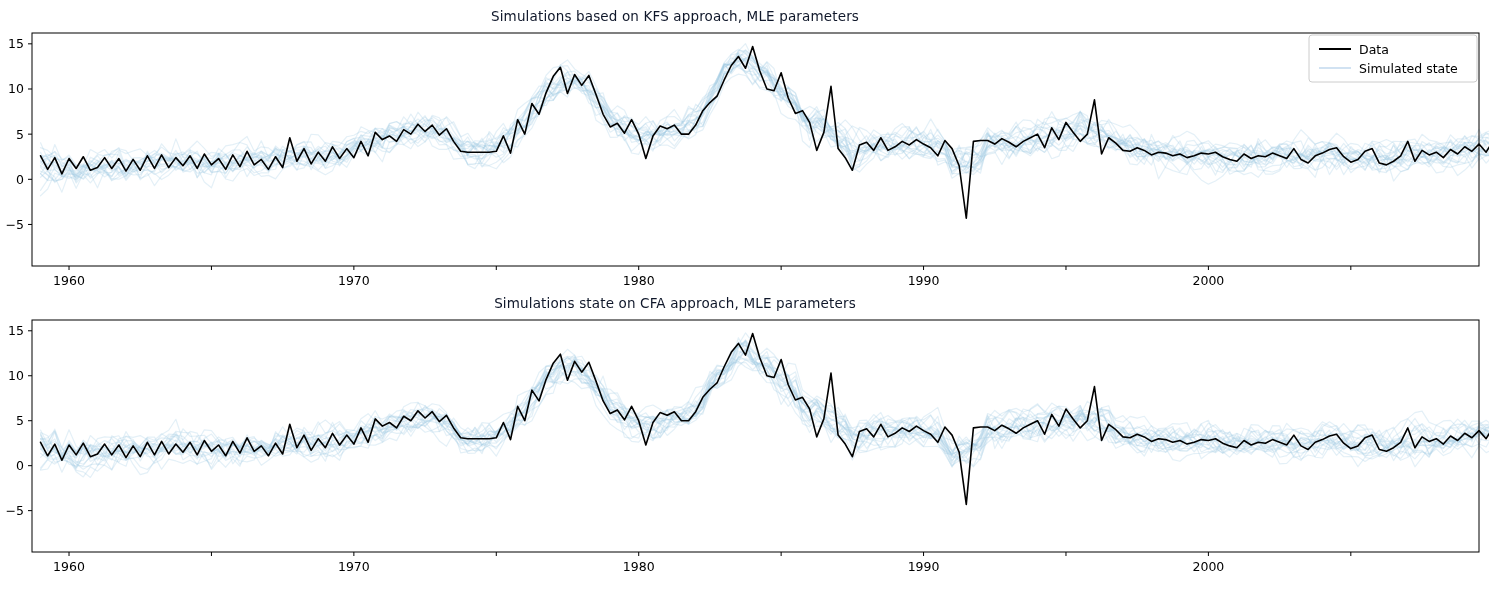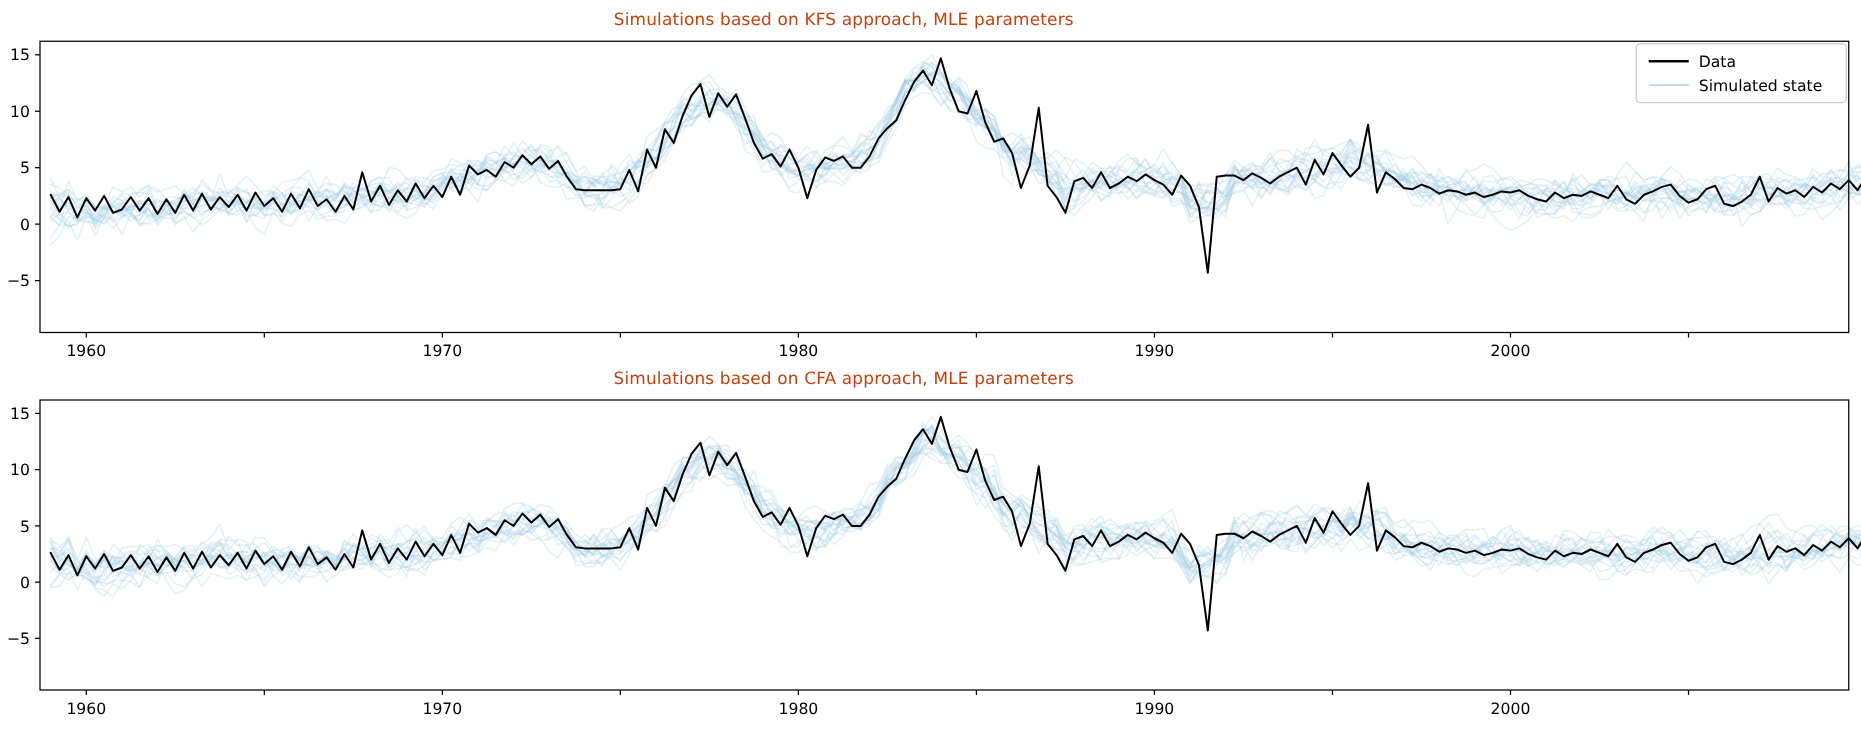--- a/index.html
+++ b/index.html
@@ -26,21 +26,21 @@
   }
   #panel-0 { top: 0px; height: 295px; }
   #panel-1 { top: 287px; height: 303px; }
 
   .panel-title {
     position: absolute;
     left: 0;
     width: 1350px;
     text-align: center;
     font-size: 13.5px;
-    color: #c2410c;
+    color: #0f172a;
     letter-spacing: 0.15px;
   }
   #panel-0 .panel-title { top: 8px; }
   #panel-1 .panel-title { top: 8px; }
 
   .plot-svg {
     position: absolute;
     left: 0;
     top: 0;
   }
@@ -114,21 +114,21 @@
         <text x="24" y="48.33720930232556" text-anchor="end" class="tick-label">15</text>
         <rect x="1309" y="35" width="168" height="47" rx="3" fill="#ffffff" stroke="#cccccc" stroke-width="1"></rect>
         <line x1="1319" y1="49" x2="1351" y2="49" stroke="#000000" stroke-width="2" stroke-linecap="butt"></line>
         <text x="1359" y="53.5" text-anchor="start" class="legend-label">Data</text>
         <line x1="1319" y1="68" x2="1351" y2="68" stroke="#c6dbef" stroke-width="1.6" stroke-linecap="butt"></line>
         <text x="1359" y="72.5" text-anchor="start" class="legend-label">Simulated state</text>
       </svg>
   </div>
 
   <div class="panel" id="panel-1">
-    <div class="panel-title">Simulations based on CFA approach, MLE parameters</div>
+    <div class="panel-title">Simulations state on CFA approach, MLE parameters</div>
     <svg class="plot-svg" id="svg-1" width="1489" height="303">
         <g>
           <path d="M40.55 180.78L47.67 172.13L54.79 166.74L61.91 163.00L69.03 157.52L76.15 164.79L83.27 153.86L90.39 166.15L97.51 161.18L104.63 169.72L111.76 166.73L118.88 161.49L126.00 144.59L133.12 156.05L140.24 165.70L147.36 151.38L154.48 169.26L161.60 182.24L168.72 172.05L175.85 173.95L182.97 176.33L190.09 173.23L197.21 176.90L204.33 174.22L211.45 171.64L218.57 153.05L225.69 165.83L232.81 167.01L239.94 167.32L247.06 167.79L254.18 165.11L261.30 169.34L268.42 164.21L275.54 156.39L282.66 149.91L289.78 154.78L296.90 164.34L304.02 151.81L311.15 150.48L318.27 148.39L325.39 149.08L332.51 157.88L339.63 158.04L346.75 158.30L353.87 149.40L360.99 144.30L368.11 146.44L375.24 136.06L382.36 136.69L389.48 126.92L396.60 131.55L403.72 140.50L410.84 143.19L417.96 132.25L425.08 133.54L432.20 134.63L439.32 136.41L446.45 142.11L453.57 143.62L460.69 165.82L467.81 164.62L474.93 161.07L482.05 164.10L489.17 155.28L496.29 145.26L503.41 138.47L510.54 138.21L517.66 128.03L524.78 122.79L531.90 105.32L539.02 93.94L546.14 82.43L553.26 82.91L560.38 78.50L567.50 72.89L574.62 68.04L581.75 87.81L588.87 90.70L595.99 97.81L603.11 103.29L610.23 119.68L617.35 128.44L624.47 139.39L631.59 140.10L638.71 135.89L645.84 130.69L652.96 128.99L660.08 134.37L667.20 132.91L674.32 131.39L681.44 133.69L688.56 137.17L695.68 133.29L702.80 125.20L709.93 108.38L717.05 87.20L724.17 87.45L731.29 76.27L738.41 57.73L745.53 45.92L752.65 55.41L759.77 71.02L766.89 71.20L774.01 87.45L781.14 98.95L788.26 112.70L795.38 125.54L802.50 133.93L809.62 133.73L816.74 121.77L823.86 119.33L830.98 125.71L838.10 120.41L845.23 132.28L852.35 148.84L859.47 135.93L866.59 136.71L873.71 127.54L880.83 134.22L887.95 137.39L895.07 143.48L902.19 134.30L909.31 137.65L916.44 139.33L923.56 140.19L930.68 151.30L937.80 145.64L944.92 158.24L952.04 166.76L959.16 164.14L966.28 170.06L973.40 157.37L980.53 159.52L987.65 145.44L994.77 154.35L1001.89 149.02L1009.01 150.05L1016.13 148.91L1023.25 145.21L1030.37 143.66L1037.49 148.62L1044.62 146.18L1051.74 139.37L1058.86 140.46L1065.98 127.81L1073.10 131.10L1080.22 125.92L1087.34 143.89L1094.46 137.53L1101.58 120.58L1108.70 141.73L1115.83 143.52L1122.95 144.37L1130.07 155.54L1137.19 148.01L1144.31 155.03L1151.43 151.23L1158.55 147.82L1165.67 161.39L1172.79 172.59L1179.92 174.26L1187.04 168.56L1194.16 166.54L1201.28 166.27L1208.40 164.69L1215.52 164.79L1222.64 156.16L1229.76 155.17L1236.88 153.24L1244.00 156.68L1251.13 154.97L1258.25 156.49L1265.37 154.93L1272.49 157.90L1279.61 170.26L1286.73 168.67L1293.85 162.35L1300.97 157.66L1308.09 156.19L1315.22 142.83L1322.34 134.81L1329.46 138.80L1336.58 143.87L1343.70 136.54L1350.82 144.63L1357.94 143.23L1365.06 142.95L1372.18 154.42L1379.31 158.50L1386.43 157.83L1393.55 168.06L1400.67 171.53L1407.79 162.24L1414.91 156.56L1422.03 158.76L1429.15 158.50L1436.27 154.06L1443.39 150.64L1450.52 140.85L1457.64 140.93L1464.76 151.95L1471.88 148.44L1479.00 144.50L1486.12 138.18L1493.24 135.24L1500.36 141.34L1507.48 151.13L1514.61 148.15L1521.73 150.46L1528.85 149.67L1535.97 156.61L1543.09 143.29L1550.21 144.30L1557.33 139.56L1564.45 159.90L1571.57 153.13L1578.69 152.07L1585.82 156.22L1592.94 143.57L1600.06 138.95L1607.18 140.79L1614.30 147.77L1621.42 166.72L1628.54 186.55L1635.66 177.16L1642.78 163.35L1649.91 175.80L1657.03 164.07" fill="none" stroke="#9ecae1" stroke-width="1.2" stroke-opacity="0.28" stroke-linejoin="round" stroke-linecap="round"></path>
           <path d="M40.55 158.73L47.67 157.73L54.79 154.49L61.91 160.77L69.03 142.74L76.15 159.30L83.27 165.05L90.39 148.56L97.51 155.07L104.63 160.95L111.76 165.23L118.88 176.03L126.00 179.28L133.12 157.42L140.24 165.34L147.36 166.59L154.48 162.45L161.60 164.19L168.72 155.65L175.85 147.97L182.97 149.30L190.09 156.72L197.21 170.68L204.33 168.86L211.45 180.99L218.57 167.68L225.69 158.14L232.81 155.18L239.94 159.98L247.06 166.19L254.18 165.73L261.30 160.33L268.42 163.86L275.54 146.31L282.66 149.57L289.78 154.99L296.90 164.17L304.02 146.04L311.15 145.01L318.27 154.18L325.39 156.56L332.51 160.22L339.63 158.22L346.75 151.42L353.87 146.23L360.99 145.73L368.11 144.73L375.24 129.54L382.36 132.06L389.48 128.79L396.60 129.32L403.72 131.82L410.84 129.29L417.96 115.84L425.08 118.75L432.20 125.40L439.32 129.99L446.45 126.80L453.57 136.32L460.69 147.89L467.81 145.73L474.93 142.78L482.05 159.58L489.17 155.68L496.29 161.98L503.41 151.20L510.54 147.67L517.66 140.13L524.78 130.52L531.90 106.48L539.02 95.09L546.14 101.97L553.26 99.12L560.38 78.66L567.50 69.81L574.62 77.04L581.75 94.75L588.87 96.94L595.99 118.62L603.11 128.09L610.23 137.13L617.35 142.18L624.47 146.34L631.59 154.36L638.71 155.10L645.84 146.69L652.96 131.03L660.08 137.02L667.20 141.12L674.32 124.35L681.44 127.40L688.56 136.09L695.68 127.15L702.80 121.85L709.93 105.25L717.05 87.00L724.17 87.66L731.29 77.14L738.41 74.66L745.53 61.75L752.65 65.27L759.77 69.23L766.89 80.01L774.01 85.77L781.14 89.33L788.26 100.96L795.38 92.96L802.50 113.71L809.62 116.66L816.74 109.14L823.86 113.16L830.98 117.27L838.10 136.07L845.23 141.30L852.35 143.81L859.47 149.39L866.59 161.48L873.71 152.74L880.83 154.53L887.95 151.25L895.07 142.05L902.19 134.46L909.31 131.47L916.44 131.95L923.56 144.90L930.68 149.15L937.80 144.59L944.92 152.98L952.04 164.39L959.16 157.78L966.28 152.54L973.40 156.58L980.53 168.47L987.65 146.78L994.77 144.60L1001.89 146.81L1009.01 152.87L1016.13 145.63L1023.25 133.27L1030.37 127.11L1037.49 135.46L1044.62 135.79L1051.74 144.23L1058.86 137.28L1065.98 133.64L1073.10 135.22L1080.22 126.36L1087.34 132.37L1094.46 144.66L1101.58 138.28L1108.70 144.64L1115.83 142.70L1122.95 149.87L1130.07 156.77L1137.19 160.77L1144.31 169.13L1151.43 156.13L1158.55 163.54L1165.67 165.05L1172.79 157.50L1179.92 153.92L1187.04 149.71L1194.16 141.90L1201.28 148.32L1208.40 158.05L1215.52 161.90L1222.64 165.90L1229.76 160.68L1236.88 153.65L1244.00 153.95L1251.13 140.10L1258.25 148.77L1265.37 143.39L1272.49 147.91L1279.61 145.95L1286.73 147.51L1293.85 158.43L1300.97 151.13L1308.09 152.23L1315.22 157.09L1322.34 154.79L1329.46 147.00L1336.58 146.53L1343.70 149.21L1350.82 162.93L1357.94 163.16L1365.06 149.00L1372.18 157.97L1379.31 156.56L1386.43 160.96L1393.55 154.67L1400.67 152.23L1407.79 168.91L1414.91 161.95L1422.03 150.01L1429.15 167.71L1436.27 161.82L1443.39 168.57L1450.52 165.45L1457.64 156.46L1464.76 147.12L1471.88 150.09L1479.00 144.49L1486.12 148.37L1493.24 143.36L1500.36 143.13L1507.48 150.40L1514.61 141.70L1521.73 151.01L1528.85 138.30L1535.97 135.49L1543.09 133.09L1550.21 143.73L1557.33 138.93L1564.45 156.62L1571.57 160.76L1578.69 169.35L1585.82 164.18L1592.94 135.29L1600.06 137.75L1607.18 145.80L1614.30 150.68L1621.42 184.09L1628.54 202.91L1635.66 184.82L1642.78 183.25L1649.91 204.01L1657.03 172.68" fill="none" stroke="#9ecae1" stroke-width="1.2" stroke-opacity="0.28" stroke-linejoin="round" stroke-linecap="round"></path>
           <path d="M40.55 183.09L47.67 181.99L54.79 171.02L61.91 168.85L69.03 161.40L76.15 166.66L83.27 153.07L90.39 159.69L97.51 164.56L104.63 160.26L111.76 163.69L118.88 162.79L126.00 160.17L133.12 162.63L140.24 166.83L147.36 154.20L154.48 154.30L161.60 150.91L168.72 151.70L175.85 159.11L182.97 166.59L190.09 160.41L197.21 162.77L204.33 172.37L211.45 177.09L218.57 163.00L225.69 173.35L232.81 169.44L239.94 173.78L247.06 174.85L254.18 172.89L261.30 156.44L268.42 159.87L275.54 158.46L282.66 163.09L289.78 163.71L296.90 150.53L304.02 148.01L311.15 147.46L318.27 134.92L325.39 146.30L332.51 143.79L339.63 147.72L346.75 145.06L353.87 143.25L360.99 146.81L368.11 143.53L375.24 136.69L382.36 138.26L389.48 139.63L396.60 138.38L403.72 139.53L410.84 134.03L417.96 125.26L425.08 128.65L432.20 129.79L439.32 129.55L446.45 137.06L453.57 143.48L460.69 157.23L467.81 154.02L474.93 155.54L482.05 149.96L489.17 146.84L496.29 144.43L503.41 136.58L510.54 144.78L517.66 108.77L524.78 105.15L531.90 102.45L539.02 105.13L546.14 78.99L553.26 79.00L560.38 78.59L567.50 85.00L574.62 69.89L581.75 89.17L588.87 96.61L595.99 104.53L603.11 89.09L610.23 113.28L617.35 122.04L624.47 129.00L631.59 131.69L638.71 127.39L645.84 130.78L652.96 129.69L660.08 136.14L667.20 123.07L674.32 130.60L681.44 129.09L688.56 137.04L695.68 121.96L702.80 110.10L709.93 96.66L717.05 85.29L724.17 86.83L731.29 82.64L738.41 60.89L745.53 58.35L752.65 63.63L759.77 72.91L766.89 70.81L774.01 69.84L781.14 75.04L788.26 92.06L795.38 109.14L802.50 115.59L809.62 123.54L816.74 115.29L823.86 119.44L830.98 128.73L838.10 130.94L845.23 133.13L852.35 151.60L859.47 154.57L866.59 137.18L873.71 143.05L880.83 140.99L887.95 140.23L895.07 140.26L902.19 144.01L909.31 152.29L916.44 147.92L923.56 148.60L930.68 146.90L937.80 147.26L944.92 159.13L952.04 174.59L959.16 161.75L966.28 155.25L973.40 162.20L980.53 163.55L987.65 143.99L994.77 129.81L1001.89 131.57L1009.01 138.14L1016.13 131.19L1023.25 130.87L1030.37 134.72L1037.49 136.43L1044.62 135.41L1051.74 139.80L1058.86 135.55L1065.98 140.36L1073.10 142.03L1080.22 128.03L1087.34 124.70L1094.46 124.97L1101.58 142.25L1108.70 144.07L1115.83 137.90L1122.95 140.53L1130.07 148.86L1137.19 158.24L1144.31 160.21L1151.43 161.88L1158.55 164.58L1165.67 160.74L1172.79 159.88L1179.92 153.19L1187.04 155.85L1194.16 158.49L1201.28 150.93L1208.40 152.82L1215.52 148.89L1222.64 151.90L1229.76 159.26L1236.88 159.49L1244.00 158.79L1251.13 148.59L1258.25 153.62L1265.37 165.08L1272.49 157.41L1279.61 154.23L1286.73 150.85L1293.85 161.17L1300.97 150.10L1308.09 151.26L1315.22 160.88L1322.34 157.87L1329.46 151.01L1336.58 157.61L1343.70 159.53L1350.82 157.40L1357.94 166.91L1365.06 166.82L1372.18 158.21L1379.31 166.67L1386.43 164.42L1393.55 150.14L1400.67 144.84L1407.79 131.94L1414.91 139.54L1422.03 137.53L1429.15 151.70L1436.27 154.94L1443.39 141.15L1450.52 147.68L1457.64 155.45L1464.76 151.96L1471.88 152.69L1479.00 139.84L1486.12 149.99L1493.24 147.71L1500.36 144.77L1507.48 140.64L1514.61 147.20L1521.73 152.96L1528.85 139.75L1535.97 130.39L1543.09 126.51L1550.21 135.69L1557.33 162.44L1564.45 190.37L1571.57 171.90L1578.69 156.92L1585.82 149.01L1592.94 129.06L1600.06 134.68L1607.18 148.13L1614.30 148.61L1621.42 168.49L1628.54 187.44L1635.66 168.97L1642.78 183.82L1649.91 180.89L1657.03 152.67" fill="none" stroke="#9ecae1" stroke-width="1.2" stroke-opacity="0.28" stroke-linejoin="round" stroke-linecap="round"></path>
           <path d="M40.55 151.66L47.67 163.40L54.79 165.21L61.91 167.52L69.03 177.26L76.15 178.84L83.27 178.49L90.39 168.81L97.51 158.43L104.63 153.62L111.76 156.74L118.88 155.17L126.00 159.64L133.12 156.32L140.24 161.09L147.36 161.54L154.48 170.92L161.60 154.22L168.72 147.20L175.85 147.54L182.97 152.87L190.09 144.34L197.21 146.19L204.33 158.19L211.45 157.75L218.57 149.88L225.69 155.53L232.81 154.59L239.94 162.53L247.06 164.60L254.18 168.31L261.30 158.92L268.42 163.93L275.54 166.65L282.66 163.48L289.78 164.19L296.90 160.90L304.02 159.58L311.15 161.45L318.27 158.99L325.39 155.34L332.51 150.71L339.63 154.48L346.75 161.30L353.87 154.19L360.99 142.58L368.11 141.47L375.24 140.08L382.36 142.62L389.48 140.33L396.60 140.96L403.72 138.93L410.84 149.26L417.96 137.89L425.08 138.56L432.20 132.52L439.32 121.58L446.45 127.85L453.57 147.66L460.69 152.93L467.81 166.31L474.93 166.16L482.05 157.64L489.17 154.85L496.29 149.20L503.41 144.40L510.54 142.87L517.66 136.78L524.78 137.82L531.90 133.66L539.02 118.87L546.14 107.39L553.26 106.07L560.38 83.41L567.50 92.68L574.62 95.40L581.75 101.69L588.87 100.35L595.99 104.88L603.11 112.87L610.23 126.83L617.35 128.15L624.47 127.19L631.59 135.41L638.71 144.97L645.84 145.67L652.96 143.34L660.08 138.75L667.20 130.03L674.32 119.71L681.44 120.35L688.56 128.90L695.68 129.62L702.80 117.84L709.93 99.78L717.05 92.06L724.17 91.14L731.29 78.13L738.41 72.12L745.53 71.73L752.65 72.73L759.77 77.15L766.89 76.22L774.01 85.80L781.14 93.91L788.26 96.81L795.38 100.72L802.50 131.16L809.62 145.52L816.74 134.78L823.86 134.44L830.98 144.08L838.10 144.97L845.23 140.14L852.35 140.95L859.47 138.97L866.59 151.82L873.71 153.44L880.83 160.51L887.95 159.17L895.07 160.34L902.19 156.62L909.31 138.79L916.44 147.30L923.56 145.42L930.68 140.97L937.80 149.37L944.92 155.51L952.04 173.57L959.16 164.69L966.28 166.86L973.40 156.48L980.53 162.17L987.65 155.51L994.77 149.49L1001.89 152.62L1009.01 154.06L1016.13 136.91L1023.25 151.66L1030.37 152.53L1037.49 154.74L1044.62 131.68L1051.74 139.95L1058.86 142.42L1065.98 135.73L1073.10 144.90L1080.22 128.39L1087.34 135.48L1094.46 139.61L1101.58 141.48L1108.70 140.01L1115.83 145.40L1122.95 141.08L1130.07 141.09L1137.19 141.32L1144.31 138.29L1151.43 149.77L1158.55 148.71L1165.67 143.33L1172.79 149.59L1179.92 152.66L1187.04 148.38L1194.16 142.86L1201.28 145.56L1208.40 136.02L1215.52 140.40L1222.64 146.74L1229.76 145.46L1236.88 154.10L1244.00 154.86L1251.13 151.39L1258.25 153.12L1265.37 162.83L1272.49 162.28L1279.61 160.17L1286.73 148.86L1293.85 142.43L1300.97 146.60L1308.09 149.57L1315.22 148.81L1322.34 140.08L1329.46 134.83L1336.58 139.39L1343.70 153.77L1350.82 150.41L1357.94 163.87L1365.06 166.66L1372.18 164.84L1379.31 156.07L1386.43 160.89L1393.55 159.66L1400.67 152.67L1407.79 160.85L1414.91 155.51L1422.03 155.10L1429.15 154.85L1436.27 149.98L1443.39 165.65L1450.52 159.36L1457.64 151.73L1464.76 149.39L1471.88 141.66L1479.00 143.97L1486.12 146.72L1493.24 148.83L1500.36 146.66L1507.48 152.24L1514.61 153.32L1521.73 162.90L1528.85 155.41L1535.97 147.40L1543.09 135.85L1550.21 137.93L1557.33 141.43L1564.45 159.88L1571.57 162.74L1578.69 168.71L1585.82 143.03L1592.94 132.29L1600.06 128.62L1607.18 134.67L1614.30 140.26L1621.42 159.00L1628.54 187.13L1635.66 181.63L1642.78 187.04L1649.91 183.07L1657.03 168.69" fill="none" stroke="#9ecae1" stroke-width="1.2" stroke-opacity="0.28" stroke-linejoin="round" stroke-linecap="round"></path>
           <path d="M40.55 182.34L47.67 172.76L54.79 177.13L61.91 171.96L69.03 174.85L76.15 180.33L83.27 158.57L90.39 163.95L97.51 178.58L104.63 171.37L111.76 148.77L118.88 153.75L126.00 165.96L133.12 161.70L140.24 165.07L147.36 161.27L154.48 156.32L161.60 160.46L168.72 156.65L175.85 166.23L182.97 166.11L190.09 154.53L197.21 154.45L204.33 159.64L211.45 155.60L218.57 154.29L225.69 158.92L232.81 158.32L239.94 160.20L247.06 157.32L254.18 165.31L261.30 155.37L268.42 158.91L275.54 151.97L282.66 139.80L289.78 149.66L296.90 162.14L304.02 167.51L311.15 169.48L318.27 165.22L325.39 167.05L332.51 164.10L339.63 157.72L346.75 142.56L353.87 143.36L360.99 131.79L368.11 126.70L375.24 134.14L382.36 138.50L389.48 129.70L396.60 131.10L403.72 128.82L410.84 129.98L417.96 127.87L425.08 121.65L432.20 116.78L439.32 118.24L446.45 125.38L453.57 144.91L460.69 155.31L467.81 156.88L474.93 150.42L482.05 148.81L489.17 141.08L496.29 149.04L503.41 141.20L510.54 142.52L517.66 131.52L524.78 138.64L531.90 124.56L539.02 101.82L546.14 86.88L553.26 82.58L560.38 80.08L567.50 77.77L574.62 73.27L581.75 83.31L588.87 91.43L595.99 101.11L603.11 104.77L610.23 119.70L617.35 121.52L624.47 119.39L631.59 136.63L638.71 130.55L645.84 140.87L652.96 148.88L660.08 138.69L667.20 148.48L674.32 142.25L681.44 132.92L688.56 132.21L695.68 126.43L702.80 127.10L709.93 103.16L717.05 99.11L724.17 95.52L731.29 86.83L738.41 69.32L745.53 72.94L752.65 74.58L759.77 76.71L766.89 83.23L774.01 96.52L781.14 117.46L788.26 105.53L795.38 103.52L802.50 114.58L809.62 124.35L816.74 128.28L823.86 133.37L830.98 141.22L838.10 143.81L845.23 145.37L852.35 160.69L859.47 159.49L866.59 142.40L873.71 136.52L880.83 134.05L887.95 136.37L895.07 134.87L902.19 133.65L909.31 147.82L916.44 151.90L923.56 159.46L930.68 146.50L937.80 156.42L944.92 164.64L952.04 168.49L959.16 161.36L966.28 165.08L973.40 158.75L980.53 155.90L987.65 129.20L994.77 161.55L1001.89 147.50L1009.01 146.87L1016.13 130.83L1023.25 141.40L1030.37 150.73L1037.49 148.69L1044.62 130.45L1051.74 129.06L1058.86 134.24L1065.98 129.02L1073.10 135.94L1080.22 123.65L1087.34 136.66L1094.46 135.57L1101.58 123.79L1108.70 123.61L1115.83 133.48L1122.95 135.24L1130.07 129.36L1137.19 131.20L1144.31 129.25L1151.43 139.07L1158.55 143.34L1165.67 142.58L1172.79 139.58L1179.92 161.75L1187.04 161.52L1194.16 160.58L1201.28 153.45L1208.40 151.72L1215.52 159.72L1222.64 163.18L1229.76 157.80L1236.88 165.20L1244.00 161.73L1251.13 160.37L1258.25 155.67L1265.37 149.65L1272.49 156.70L1279.61 147.66L1286.73 149.05L1293.85 159.38L1300.97 156.87L1308.09 155.43L1315.22 151.29L1322.34 152.67L1329.46 149.92L1336.58 162.66L1343.70 169.77L1350.82 169.28L1357.94 169.83L1365.06 174.41L1372.18 169.91L1379.31 167.68L1386.43 170.54L1393.55 163.24L1400.67 159.46L1407.79 151.28L1414.91 152.52L1422.03 154.72L1429.15 154.88L1436.27 138.30L1443.39 133.92L1450.52 133.36L1457.64 140.57L1464.76 133.27L1471.88 142.32L1479.00 148.10L1486.12 142.39L1493.24 147.34L1500.36 136.42L1507.48 145.46L1514.61 138.36L1521.73 147.81L1528.85 134.39L1535.97 146.12L1543.09 137.45L1550.21 144.86L1557.33 137.92L1564.45 154.23L1571.57 140.28L1578.69 148.95L1585.82 146.33L1592.94 141.28L1600.06 127.98L1607.18 128.44L1614.30 136.25L1621.42 167.76L1628.54 186.76L1635.66 179.83L1642.78 171.72L1649.91 197.19L1657.03 178.27" fill="none" stroke="#9ecae1" stroke-width="1.2" stroke-opacity="0.28" stroke-linejoin="round" stroke-linecap="round"></path>
           <path d="M40.55 145.43L47.67 148.79L54.79 163.71L61.91 169.88L69.03 156.70L76.15 174.85L83.27 177.24L90.39 170.14L97.51 165.50L104.63 170.11L111.76 168.79L118.88 170.72L126.00 157.42L133.12 166.13L140.24 162.85L147.36 157.84L154.48 162.96L161.60 164.71L168.72 164.06L175.85 156.60L182.97 161.99L190.09 165.66L197.21 157.51L204.33 168.93L211.45 166.34L218.57 161.33L225.69 165.65L232.81 161.78L239.94 170.21L247.06 157.14L254.18 166.26L261.30 162.44L268.42 165.49L275.54 153.26L282.66 158.74L289.78 161.45L296.90 155.58L304.02 154.08L311.15 165.69L318.27 157.47L325.39 154.81L332.51 159.42L339.63 162.75L346.75 162.10L353.87 156.21L360.99 150.53L368.11 152.45L375.24 148.09L382.36 151.79L389.48 136.62L396.60 142.52L403.72 131.42L410.84 122.47L417.96 123.90L425.08 136.08L432.20 130.94L439.32 132.45L446.45 138.19L453.57 151.51L460.69 152.86L467.81 152.18L474.93 156.19L482.05 158.08L489.17 153.55L496.29 149.57L503.41 146.40L510.54 141.53L517.66 124.70L524.78 125.81L531.90 106.72L539.02 96.24L546.14 83.85L553.26 93.82L560.38 83.51L567.50 78.11L574.62 79.38L581.75 82.12L588.87 93.16L595.99 105.17L603.11 112.29L610.23 122.17L617.35 124.46L624.47 120.96L631.59 124.47L638.71 136.49L645.84 149.45L652.96 153.71L660.08 144.22L667.20 137.02L674.32 132.07L681.44 126.07L688.56 122.86L695.68 110.07L702.80 101.87L709.93 94.98L717.05 97.87L724.17 94.65L731.29 75.67L738.41 63.80L745.53 67.78L752.65 72.76L759.77 79.53L766.89 70.32L774.01 83.02L781.14 93.55L788.26 88.49L795.38 108.90L802.50 125.04L809.62 124.75L816.74 131.22L823.86 137.83L830.98 147.27L838.10 135.43L845.23 146.23L852.35 154.62L859.47 163.00L866.59 164.32L873.71 149.98L880.83 163.03L887.95 160.54L895.07 159.15L902.19 150.31L909.31 138.47L916.44 133.54L923.56 132.66L930.68 127.67L937.80 143.06L944.92 150.98L952.04 153.42L959.16 159.07L966.28 154.60L973.40 160.20L980.53 150.81L987.65 139.83L994.77 141.50L1001.89 142.79L1009.01 145.21L1016.13 131.54L1023.25 132.41L1030.37 136.19L1037.49 147.22L1044.62 135.08L1051.74 121.70L1058.86 119.29L1065.98 125.75L1073.10 138.68L1080.22 128.32L1087.34 131.11L1094.46 123.44L1101.58 122.03L1108.70 123.05L1115.83 131.81L1122.95 128.60L1130.07 136.17L1137.19 147.61L1144.31 147.38L1151.43 138.63L1158.55 151.31L1165.67 147.01L1172.79 152.85L1179.92 154.32L1187.04 148.81L1194.16 147.67L1201.28 147.69L1208.40 152.30L1215.52 154.27L1222.64 149.37L1229.76 162.86L1236.88 151.48L1244.00 154.18L1251.13 159.37L1258.25 152.74L1265.37 145.44L1272.49 144.33L1279.61 155.80L1286.73 152.91L1293.85 156.53L1300.97 158.52L1308.09 159.55L1315.22 160.07L1322.34 161.46L1329.46 162.76L1336.58 154.37L1343.70 155.35L1350.82 161.42L1357.94 155.24L1365.06 154.11L1372.18 150.82L1379.31 143.13L1386.43 157.03L1393.55 154.09L1400.67 167.22L1407.79 158.80L1414.91 153.80L1422.03 156.95L1429.15 161.69L1436.27 154.46L1443.39 157.46L1450.52 153.45L1457.64 153.80L1464.76 158.19L1471.88 149.98L1479.00 149.36L1486.12 144.04L1493.24 146.86L1500.36 145.95L1507.48 139.47L1514.61 142.84L1521.73 154.05L1528.85 152.14L1535.97 160.78L1543.09 152.61L1550.21 143.27L1557.33 148.38L1564.45 170.37L1571.57 165.56L1578.69 151.37L1585.82 150.46L1592.94 147.56L1600.06 137.06L1607.18 137.17L1614.30 141.42L1621.42 171.28L1628.54 194.51L1635.66 183.44L1642.78 186.78L1649.91 197.87L1657.03 159.49" fill="none" stroke="#9ecae1" stroke-width="1.2" stroke-opacity="0.28" stroke-linejoin="round" stroke-linecap="round"></path>
           <path d="M40.55 166.26L47.67 171.87L54.79 172.13L61.91 171.59L69.03 155.89L76.15 164.89L83.27 161.79L90.39 161.02L97.51 165.46L104.63 172.03L111.76 182.91L118.88 171.57L126.00 173.44L133.12 167.12L140.24 160.31L147.36 169.50L154.48 169.79L161.60 162.97L168.72 157.16L175.85 157.29L182.97 141.77L190.09 149.42L197.21 149.02L204.33 158.18L211.45 163.80L218.57 162.10L225.69 157.95L232.81 155.69L239.94 162.37L247.06 147.86L254.18 160.93L261.30 164.07L268.42 165.81L275.54 162.26L282.66 169.16L289.78 167.85L296.90 158.46L304.02 152.54L311.15 168.89L318.27 168.09L325.39 166.63L332.51 158.57L339.63 151.30L346.75 145.67L353.87 146.71L360.99 147.11L368.11 158.01L375.24 158.14L382.36 155.33L389.48 146.63L396.60 140.77L403.72 124.26L410.84 131.05L417.96 136.30L425.08 127.84L432.20 123.07L439.32 132.28L446.45 127.47L453.57 142.83L460.69 151.88L467.81 157.61L474.93 147.39L482.05 157.87L489.17 147.66L496.29 147.67L503.41 139.07L510.54 133.26L517.66 127.82L524.78 116.73L531.90 101.76L539.02 98.21L546.14 91.80L553.26 84.97L560.38 78.11L567.50 80.82L574.62 71.89L581.75 73.25L588.87 90.39L595.99 98.94L603.11 107.20L610.23 117.56L617.35 115.45L624.47 118.33L631.59 133.88L638.71 131.85L645.84 134.65L652.96 141.92L660.08 132.30L667.20 122.58L674.32 121.90L681.44 120.19L688.56 114.71L695.68 121.73L702.80 110.88L709.93 98.23L717.05 101.46L724.17 96.67L731.29 92.90L738.41 79.09L745.53 72.87L752.65 77.59L759.77 77.04L766.89 82.10L774.01 72.73L781.14 79.85L788.26 89.36L795.38 84.91L802.50 108.19L809.62 111.70L816.74 118.53L823.86 131.96L830.98 137.25L838.10 150.47L845.23 151.88L852.35 166.06L859.47 150.78L866.59 139.72L873.71 134.96L880.83 132.18L887.95 128.46L895.07 133.98L902.19 145.66L909.31 143.66L916.44 129.30L923.56 135.95L930.68 128.53L937.80 136.50L944.92 152.05L952.04 170.34L959.16 169.52L966.28 170.53L973.40 178.93L980.53 162.89L987.65 150.64L994.77 143.61L1001.89 141.05L1009.01 141.89L1016.13 134.64L1023.25 122.03L1030.37 124.05L1037.49 130.98L1044.62 131.96L1051.74 124.63L1058.86 121.25L1065.98 134.85L1073.10 138.34L1080.22 131.82L1087.34 132.51L1094.46 137.45L1101.58 143.82L1108.70 144.67L1115.83 140.64L1122.95 140.73L1130.07 154.56L1137.19 162.33L1144.31 165.43L1151.43 150.68L1158.55 143.87L1165.67 151.74L1172.79 145.78L1179.92 140.86L1187.04 148.95L1194.16 150.89L1201.28 156.87L1208.40 162.51L1215.52 152.27L1222.64 162.57L1229.76 149.56L1236.88 146.29L1244.00 149.97L1251.13 158.98L1258.25 152.09L1265.37 156.49L1272.49 150.87L1279.61 151.06L1286.73 155.10L1293.85 151.51L1300.97 153.59L1308.09 151.01L1315.22 165.13L1322.34 152.55L1329.46 158.46L1336.58 168.35L1343.70 160.59L1350.82 146.44L1357.94 137.96L1365.06 142.19L1372.18 142.10L1379.31 154.03L1386.43 164.30L1393.55 165.02L1400.67 173.30L1407.79 170.20L1414.91 164.11L1422.03 150.37L1429.15 157.90L1436.27 158.87L1443.39 157.57L1450.52 160.13L1457.64 142.24L1464.76 137.69L1471.88 142.35L1479.00 139.29L1486.12 143.55L1493.24 143.07L1500.36 150.45L1507.48 149.76L1514.61 156.53L1521.73 156.83L1528.85 144.97L1535.97 148.84L1543.09 149.14L1550.21 152.99L1557.33 165.04L1564.45 171.93L1571.57 158.45L1578.69 160.97L1585.82 163.69L1592.94 155.22L1600.06 150.81L1607.18 141.31L1614.30 143.67L1621.42 161.95L1628.54 182.91L1635.66 174.82L1642.78 182.17L1649.91 177.93L1657.03 157.45" fill="none" stroke="#9ecae1" stroke-width="1.2" stroke-opacity="0.28" stroke-linejoin="round" stroke-linecap="round"></path>
           <path d="M40.55 161.83L47.67 170.41L54.79 160.20L61.91 171.88L69.03 170.72L76.15 176.97L83.27 179.74L90.39 178.81L97.51 169.24L104.63 168.91L111.76 172.85L118.88 160.93L126.00 165.10L133.12 166.41L140.24 158.43L147.36 150.70L154.48 153.26L161.60 146.65L168.72 151.23L175.85 153.97L182.97 172.71L190.09 168.28L197.21 169.21L204.33 167.09L211.45 182.39L218.57 173.14L225.69 180.24L232.81 171.57L239.94 179.22L247.06 158.00L254.18 166.93L261.30 178.30L268.42 173.30L275.54 167.54L282.66 160.03L289.78 162.01L296.90 167.00L304.02 150.02L311.15 157.23L318.27 148.44L325.39 152.09L332.51 135.35L339.63 150.79L346.75 148.11L353.87 148.86L360.99 139.99L368.11 150.89L375.24 147.75L382.36 155.16L389.48 151.16L396.60 153.60L403.72 140.45L410.84 139.30L417.96 140.90L425.08 135.81L432.20 126.04L439.32 135.55L446.45 143.71L453.57 150.45L460.69 161.45L467.81 163.66L474.93 163.44L482.05 157.53L489.17 160.19L496.29 169.16L503.41 156.32L510.54 136.88L517.66 122.54L524.78 111.08L531.90 99.96L539.02 102.85L546.14 84.36L553.26 94.90L560.38 85.96L567.50 87.30L574.62 89.04L581.75 81.26L588.87 98.78L595.99 100.94L603.11 103.76L610.23 115.54L617.35 118.02L624.47 124.39L631.59 132.11L638.71 137.33L645.84 136.07L652.96 152.85L660.08 134.24L667.20 132.17L674.32 132.75L681.44 128.20L688.56 116.75L695.68 119.79L702.80 115.30L709.93 99.34L717.05 100.96L724.17 96.05L731.29 69.95L738.41 56.36L745.53 59.05L752.65 71.04L759.77 79.06L766.89 75.94L774.01 83.96L781.14 91.88L788.26 103.40L795.38 119.27L802.50 122.67L809.62 133.05L816.74 123.71L823.86 136.34L830.98 133.73L838.10 129.96L845.23 129.19L852.35 141.53L859.47 145.36L866.59 150.42L873.71 151.80L880.83 151.52L887.95 151.79L895.07 141.26L902.19 146.93L909.31 146.71L916.44 145.80L923.56 155.72L930.68 140.68L937.80 135.10L944.92 144.97L952.04 164.03L959.16 171.92L966.28 174.58L973.40 165.84L980.53 147.83L987.65 126.56L994.77 129.88L1001.89 139.59L1009.01 140.48L1016.13 140.27L1023.25 138.88L1030.37 136.26L1037.49 135.27L1044.62 140.66L1051.74 129.50L1058.86 138.80L1065.98 122.33L1073.10 135.21L1080.22 132.28L1087.34 137.65L1094.46 130.24L1101.58 137.98L1108.70 147.81L1115.83 151.78L1122.95 151.76L1130.07 157.64L1137.19 151.97L1144.31 159.11L1151.43 155.27L1158.55 148.05L1165.67 154.35L1172.79 163.86L1179.92 159.12L1187.04 151.11L1194.16 154.51L1201.28 171.85L1208.40 166.39L1215.52 162.73L1222.64 155.06L1229.76 154.92L1236.88 160.94L1244.00 162.29L1251.13 167.26L1258.25 159.02L1265.37 165.67L1272.49 170.13L1279.61 157.29L1286.73 159.32L1293.85 164.06L1300.97 166.23L1308.09 164.16L1315.22 152.75L1322.34 152.35L1329.46 154.43L1336.58 151.66L1343.70 146.17L1350.82 148.65L1357.94 138.09L1365.06 137.96L1372.18 149.71L1379.31 150.84L1386.43 161.24L1393.55 155.68L1400.67 161.91L1407.79 147.34L1414.91 147.39L1422.03 142.08L1429.15 145.06L1436.27 157.71L1443.39 154.85L1450.52 157.29L1457.64 162.30L1464.76 157.14L1471.88 159.62L1479.00 144.14L1486.12 148.71L1493.24 142.63L1500.36 153.60L1507.48 160.38L1514.61 150.92L1521.73 151.82L1528.85 138.66L1535.97 135.03L1543.09 145.34L1550.21 140.34L1557.33 139.01L1564.45 153.33L1571.57 154.78L1578.69 154.16L1585.82 170.48L1592.94 156.03L1600.06 154.87L1607.18 146.80L1614.30 146.68L1621.42 160.54L1628.54 187.59L1635.66 184.11L1642.78 180.43L1649.91 183.31L1657.03 178.46" fill="none" stroke="#9ecae1" stroke-width="1.2" stroke-opacity="0.28" stroke-linejoin="round" stroke-linecap="round"></path>

